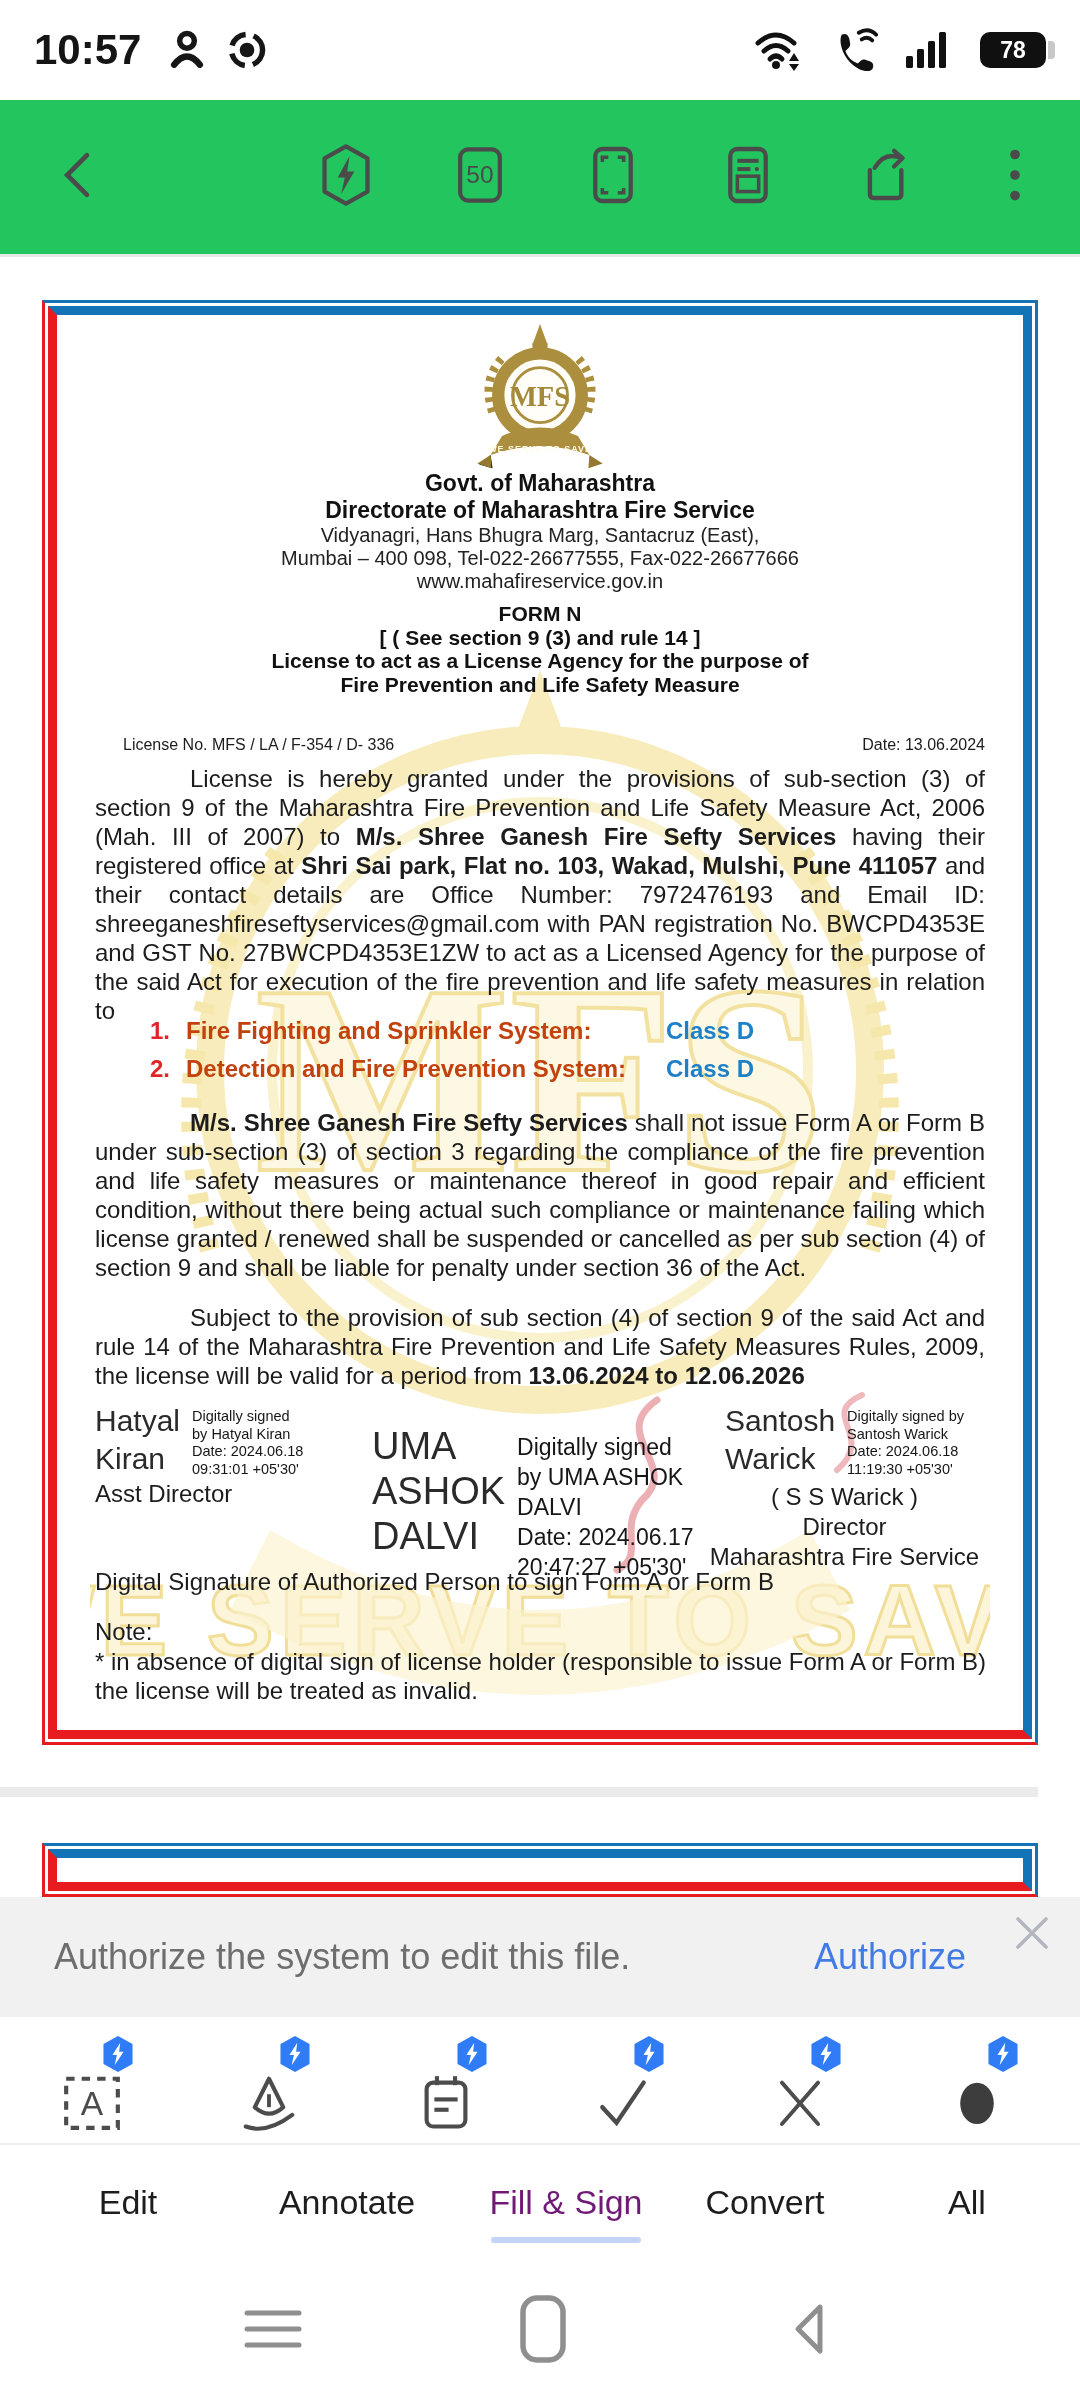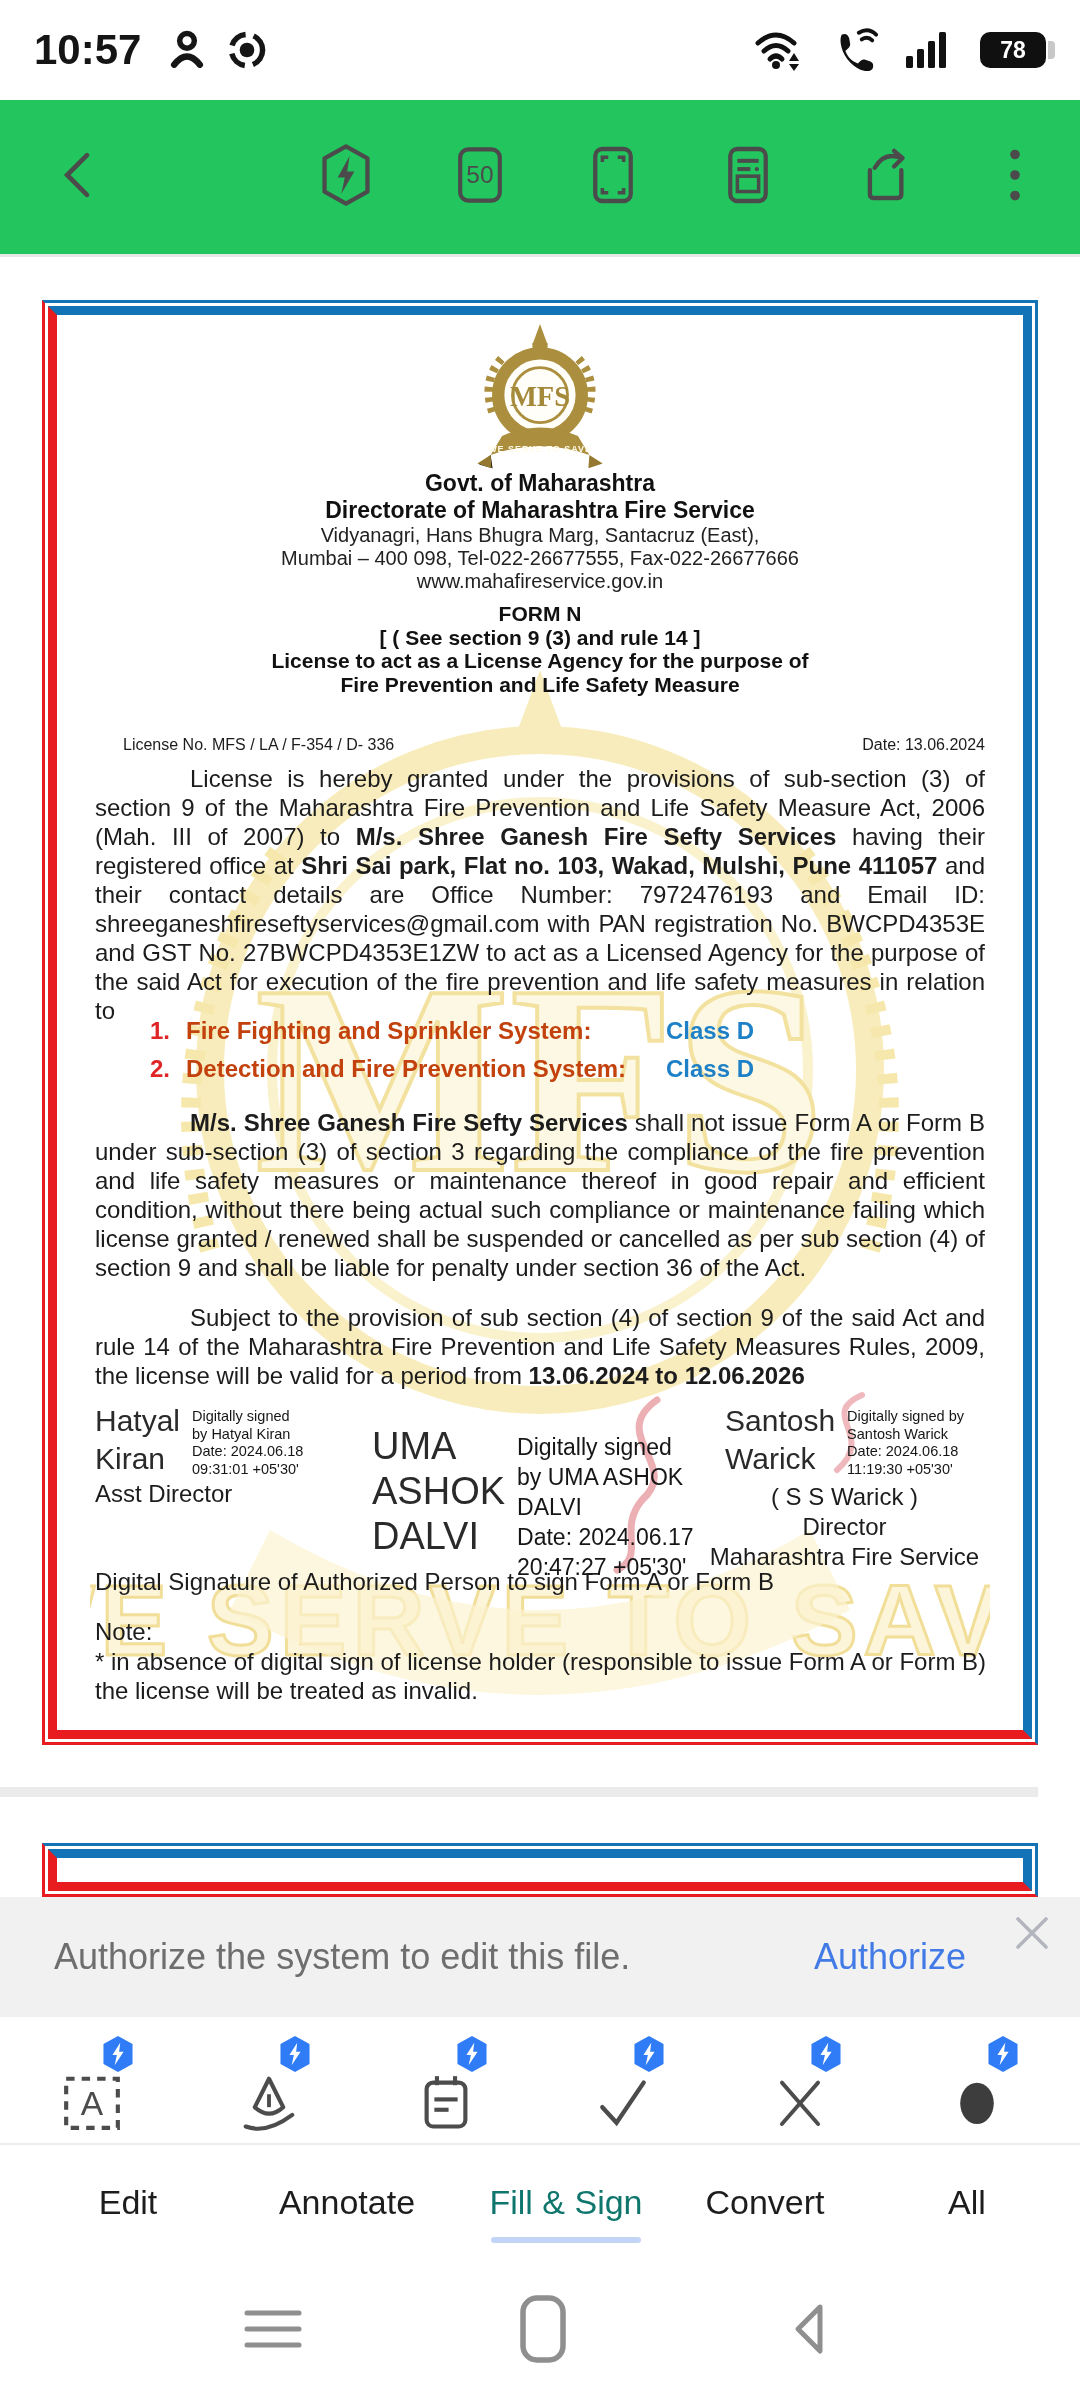--- a/index.html
+++ b/index.html
@@ -87,21 +87,21 @@
   .tools-row { position:absolute; top:2017px; left:0; right:0; height:126px; background:#fff; z-index:6; }
   .tool { position:absolute; top:18px; width:90px; height:96px; cursor:pointer; }
   .tool-glyph { position:absolute; left:50%; top:36px; transform:translateX(-50%); }
   .tool-badge { position:absolute; right:2px; top:0; }
 
   
   .tabs-row { position:absolute; top:2143px; left:0; right:0; height:119px; background:#fff;
               border-top:2px solid #ededee; z-index:6; }
   .tab { position:absolute; top:38px; transform:translateX(-50%); font-size:34px; color:#1d1d1d;
          cursor:pointer; white-space:nowrap; }
-  .tab.active { color:#0f766e; }
+  .tab.active { color:#701a75; }
   .tab-underline { position:absolute; top:92px; left:566px; width:150px; height:6px;
                    transform:translateX(-50%); background:#c3d4f6; border-radius:3px; }
 
   
   .nav-bar { position:absolute; top:2262px; left:0; right:0; height:138px; background:#fff; z-index:6; }
   .nav-icon { position:absolute; top:50%; transform:translate(-50%,-50%); cursor:pointer; }
 </style>
 </head>
 <body>
 

